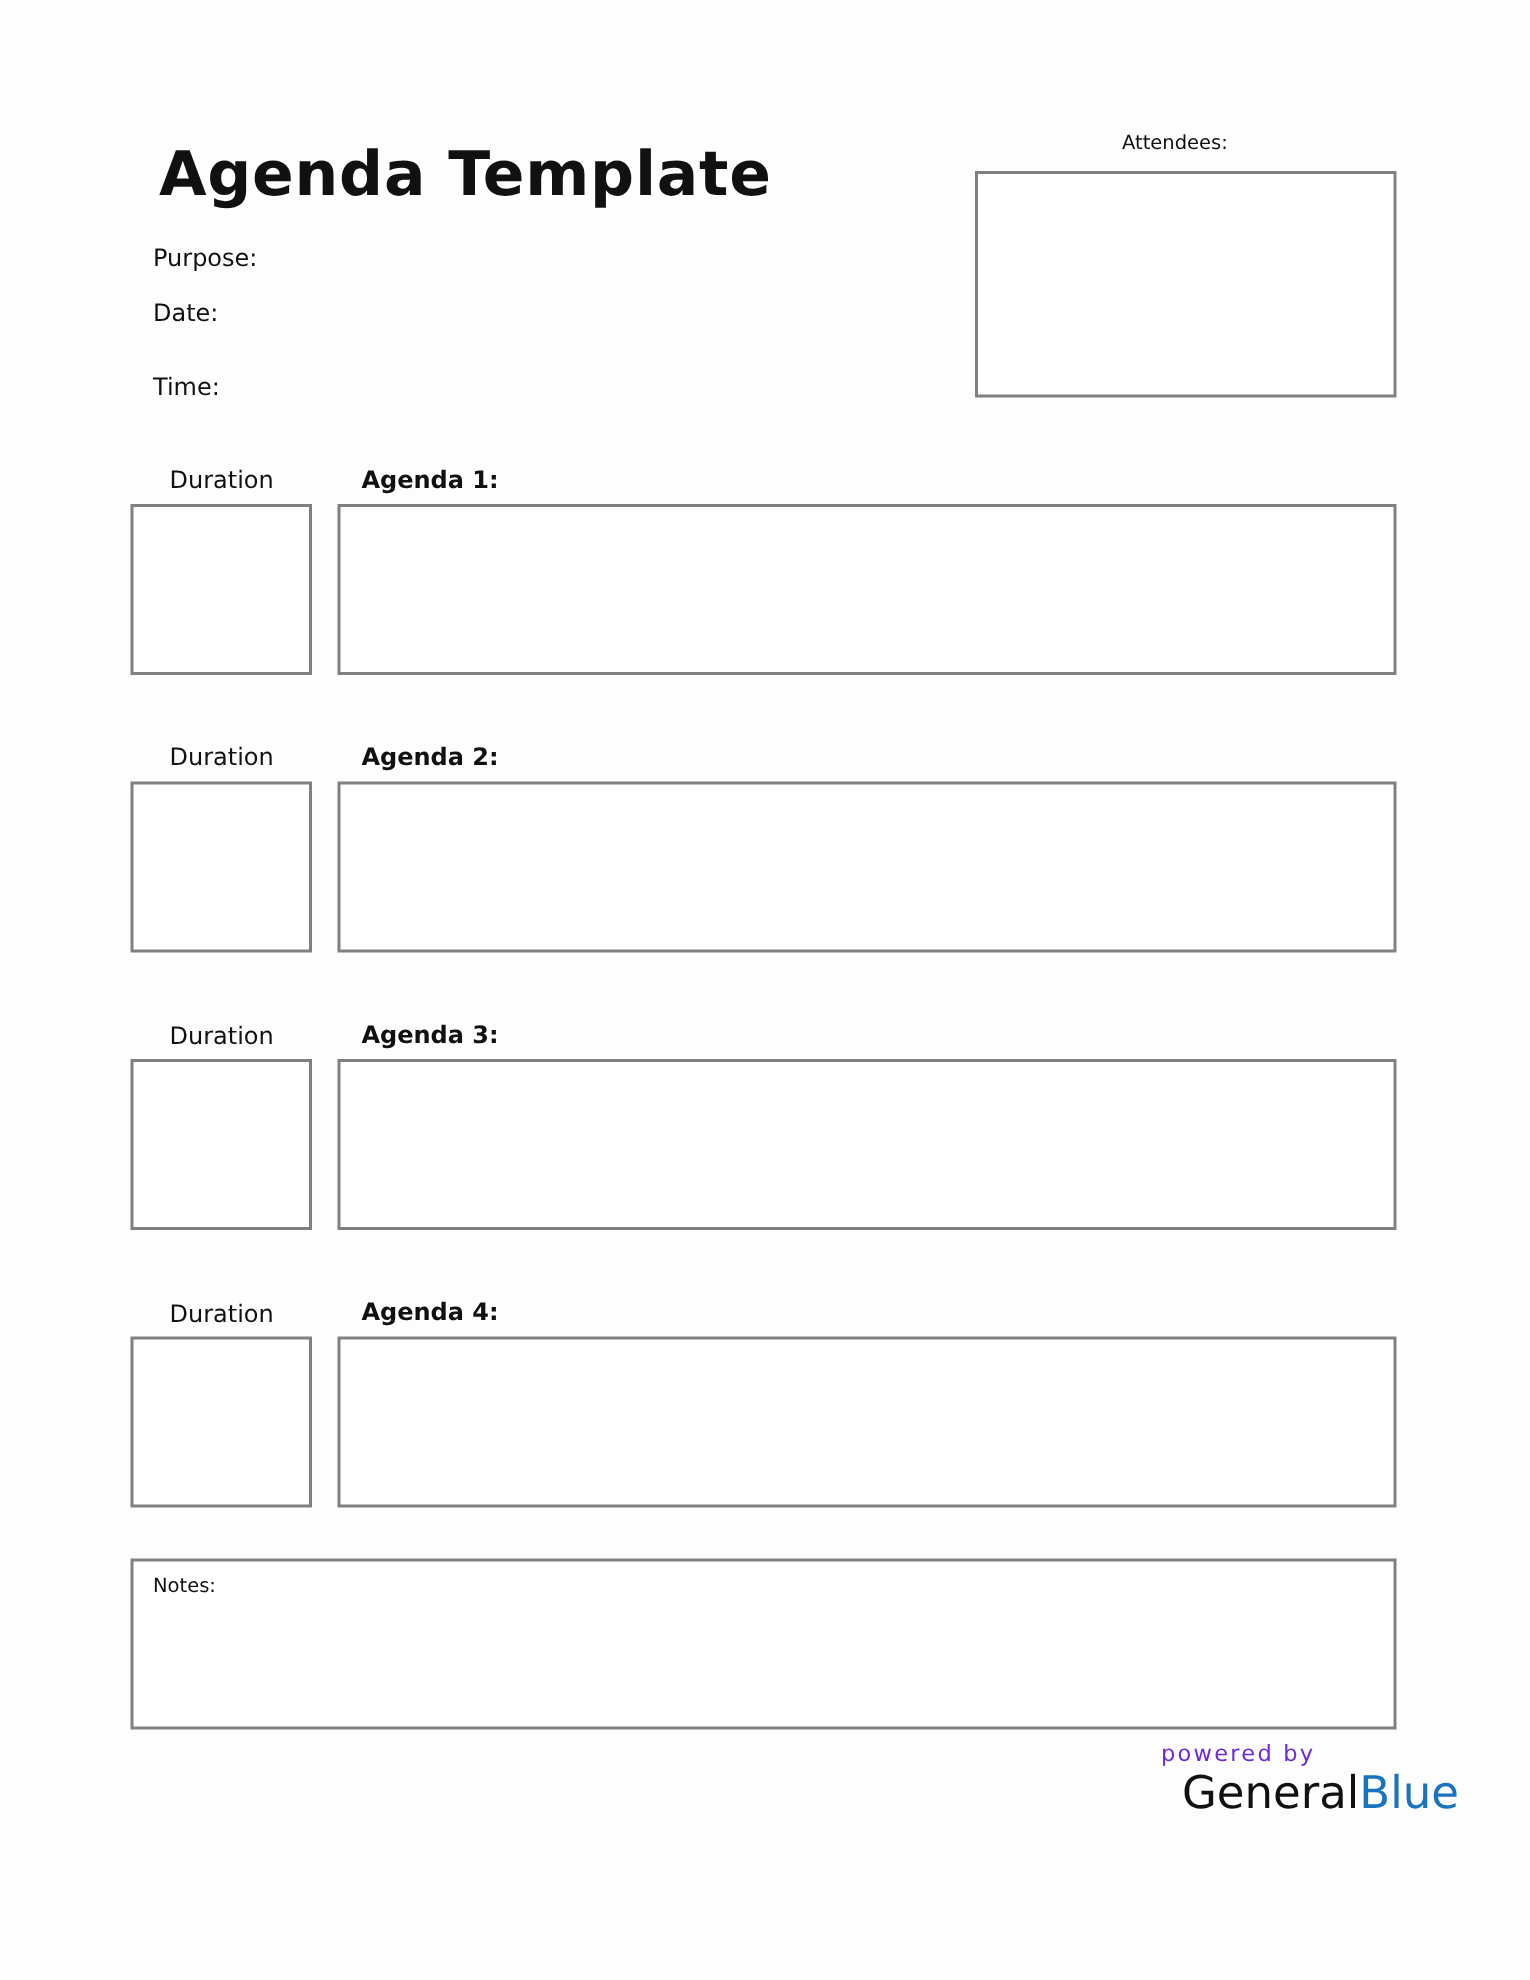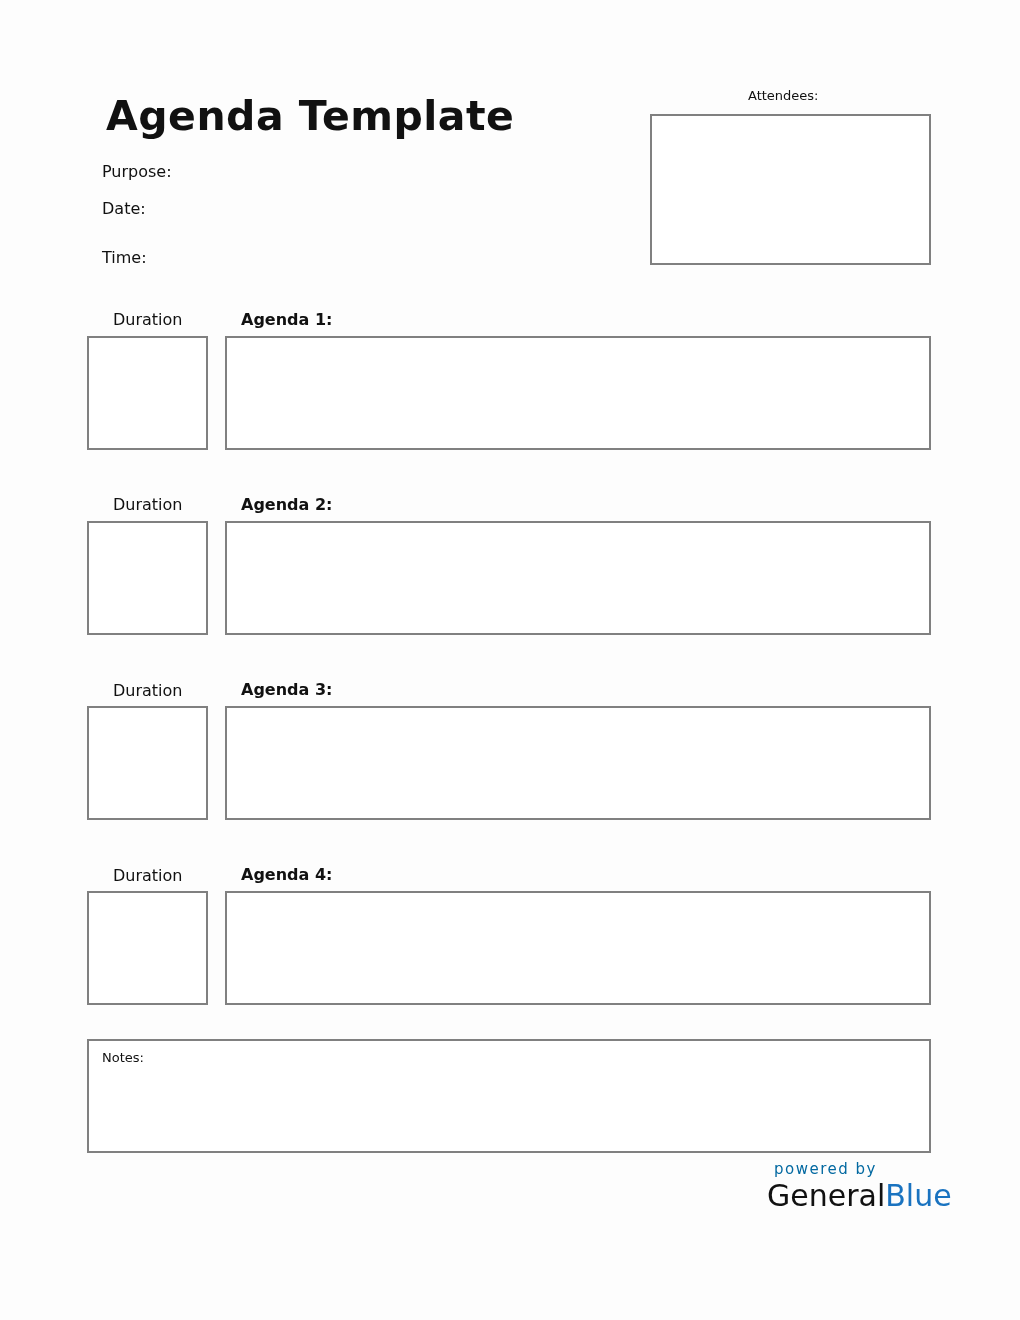--- a/index.html
+++ b/index.html
@@ -3,22 +3,22 @@
 <meta charset="utf-8">
 <style>
   html, body { margin:0; padding:0; }
   body { width:1020px; height:1320px; background:#fdfdfd; position:relative; font-family:"DejaVu Sans", sans-serif; color:#111; overflow:hidden; }
   .abs { position:absolute; }
   .title { left:106px; top:92px; font-size:41px; font-weight:700; letter-spacing:0.5px; }
   .field { left:102px; font-size:16px; }
   .box { position:absolute; border:2px solid #808080; box-sizing:border-box; background:#fff; }
   .lbl { position:absolute; font-size:16px; font-weight:bold; }
   .lbl-plain { position:absolute; font-size:13px; }
-  .powered { left:774px; top:1160px; font-size:15px; color:#0369a1; letter-spacing:1.5px; }
-  .brand { left:767px; top:1178px; font-size:30px; }
+  .powered { left:774px; top:1160px; font-size:15px; color:#6d28d9; letter-spacing:1.5px; }
+  .brand { left:788px; top:1178px; font-size:30px; }
   .brand .g { color:#111; }
   .brand .b { color:#1a73c0; }
 </style>
 </head>
 <body>
 
 <div class="abs title">Agenda Template</div>
 
 <div class="abs field" style="top:162px;">Purpose:</div>
 <div class="abs field" style="top:199px;">Date:</div>

